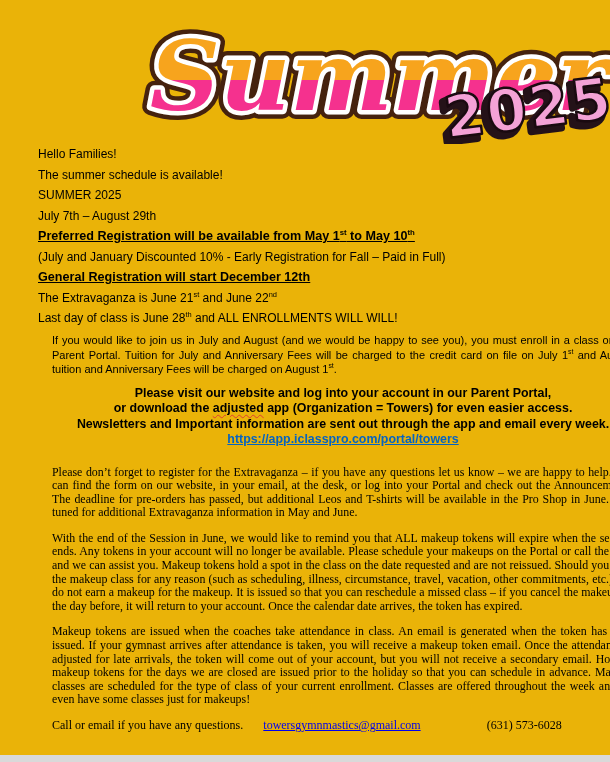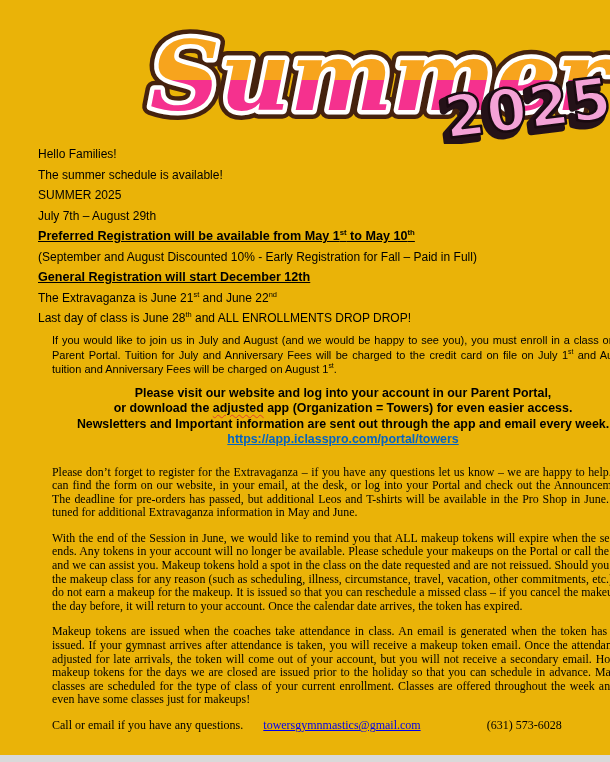--- a/index.html
+++ b/index.html
@@ -63,24 +63,24 @@
       </g>
     </svg>
   </div>
 
   <div class="center-block">
     <div class="cline"><span>Hello Families!</span></div>
     <div class="cline"><span>The summer schedule is available!</span></div>
     <div class="cline"><span>SUMMER 2025</span></div>
     <div class="cline"><span>July 7th – August 29th</span></div>
     <div class="cline bold-underline"><span>Preferred Registration will be available from May 1</span><sup>st</sup><span> to May 10</span><sup>th</sup></div>
-    <div class="cline"><span>(September and August Discounted 10% - Early Registration for Fall – Paid in Full)</span></div>
+    <div class="cline"><span>(July and January Discounted 10% - Early Registration for Fall – Paid in Full)</span></div>
     <div class="cline bold-underline"><span>General Registration will start December 12th</span></div>
     <div class="cline"><span>The Extravaganza is June 21</span><sup>st</sup><span> and June 22</span><sup>nd</sup></div>
-    <div class="cline"><span>Last day of class is June 28</span><sup>th</sup><span> and ALL ENROLLMENTS DROP DROP!</span></div>
+    <div class="cline"><span>Last day of class is June 28</span><sup>th</sup><span> and ALL ENROLLMENTS WILL WILL!</span></div>
   </div>
 
   <div class="enroll-para"><span>If you would like to join us in July and August (and we would be happy to see you), you must enroll in a class on the Parent Portal. Tuition for July and Anniversary Fees will be charged to the credit card on file on July 1</span><sup>st</sup><span> and August tuition and Anniversary Fees will be charged on August 1</span><sup>st</sup><span>.</span></div>
 
   <div class="portal-block">
     <div><span>Please visit our website and log into your account in our Parent Portal,</span></div>
     <div><span>or download the </span><span class="spellcheck">adjusted</span><span> app (Organization = Towers) for even easier access.</span></div>
     <div><span>Newsletters and Important information are sent out through the app and email every week.</span></div>
     <a class="portal-link" style="color:#0563C1">https://app.iclasspro.com/portal/towers</a>
   </div>

